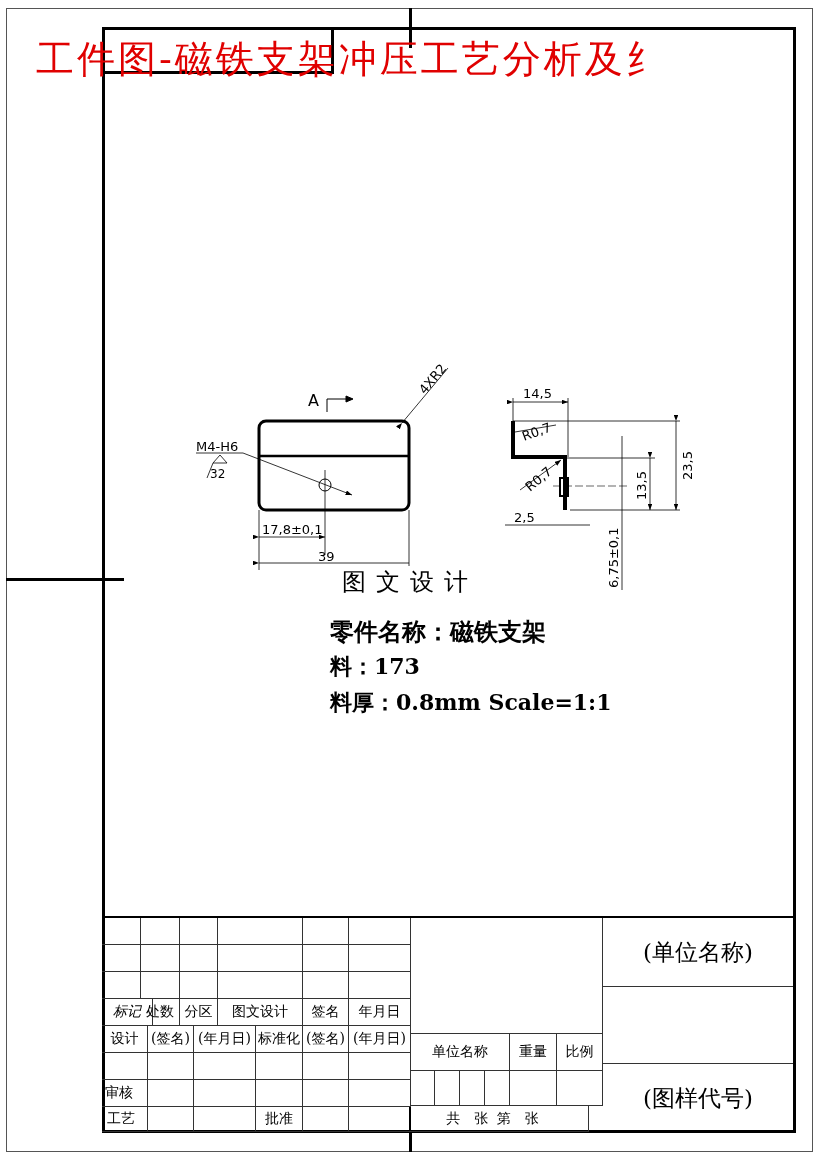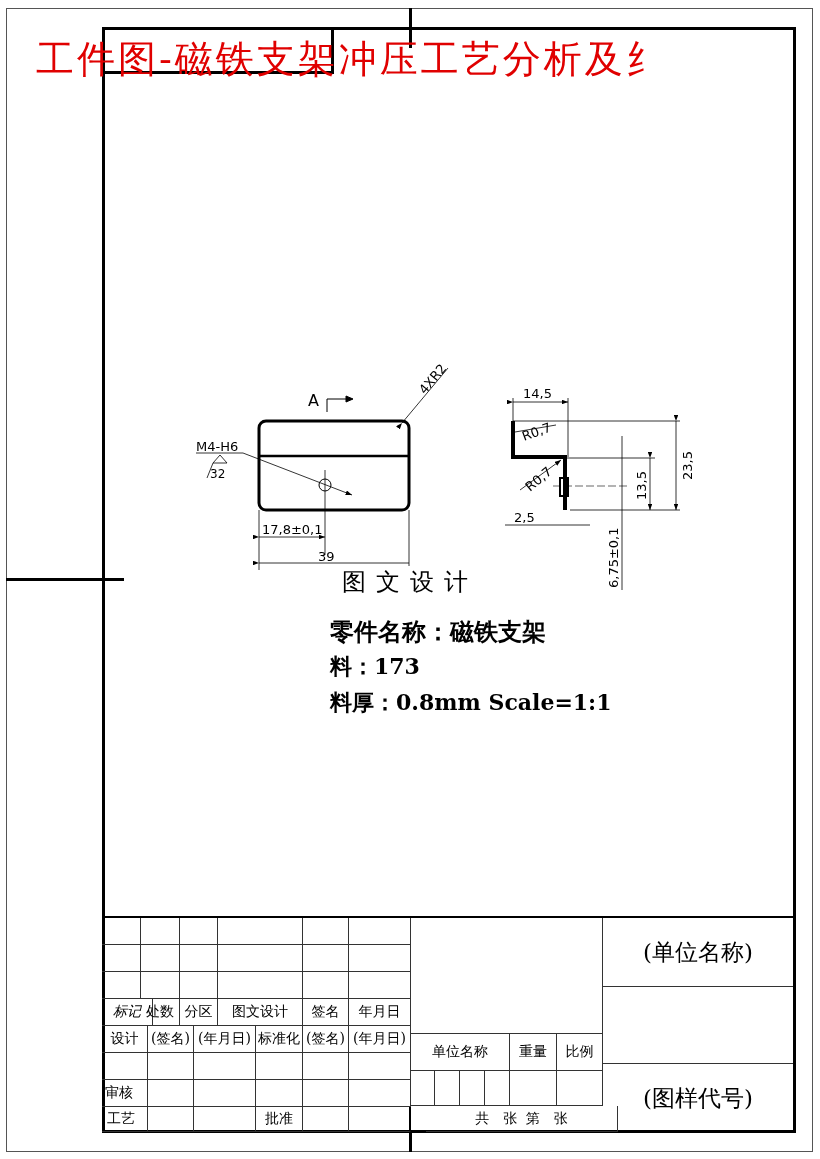--- a/index.html
+++ b/index.html
@@ -152,18 +152,18 @@
   <div class="cell" style="left:309px;top:0;width:192px;height:116px;"></div>
   <div class="cell" style="left:309px;top:116px;width:99px;height:37px;">单位名称</div>
   <div class="cell" style="left:408px;top:116px;width:47px;height:37px;">重量</div>
   <div class="cell" style="left:455px;top:116px;width:46px;height:37px;">比例</div>
   <div class="cell" style="left:309px;top:153px;width:24px;height:35px;"></div>
   <div class="cell" style="left:333px;top:153px;width:25px;height:35px;"></div>
   <div class="cell" style="left:358px;top:153px;width:25px;height:35px;"></div>
   <div class="cell" style="left:383px;top:153px;width:25px;height:35px;"></div>
   <div class="cell" style="left:408px;top:153px;width:47px;height:35px;"></div>
   <div class="cell" style="left:455px;top:153px;width:46px;height:35px;"></div>
-  <div class="cell" style="left:324px;top:188px;width:192px;height:26px;word-spacing:4px;">共　张 第　张</div>
+  <div class="cell" style="left:295px;top:188px;width:192px;height:26px;word-spacing:4px;">共　张 第　张</div>
 
   <div class="cell big" style="left:501px;top:0;width:190px;height:69px;border-right:none;">(单位名称)</div>
   <div class="cell" style="left:501px;top:69px;width:190px;height:77px;border-right:none;"></div>
   <div class="cell big" style="left:501px;top:146px;width:190px;height:68px;border-right:none;border-bottom:none;">(图样代号)</div>
 </div>
 
 </body></html>

